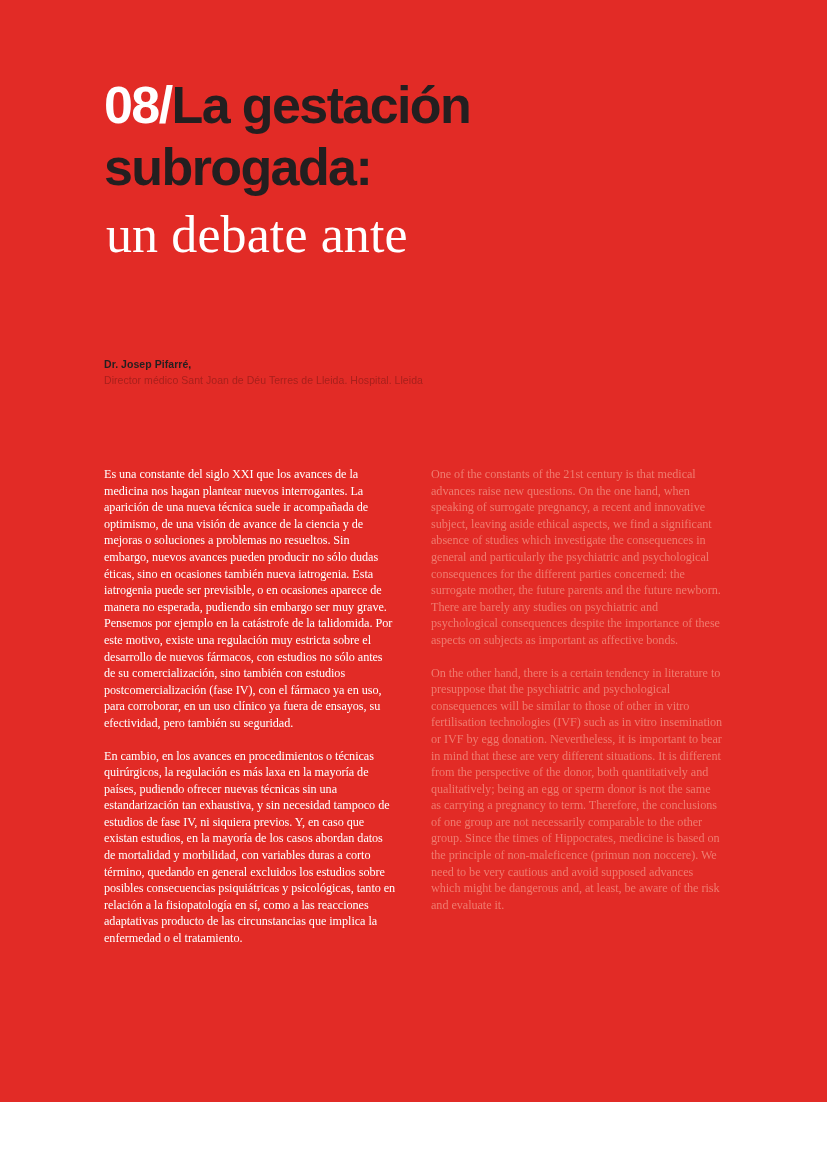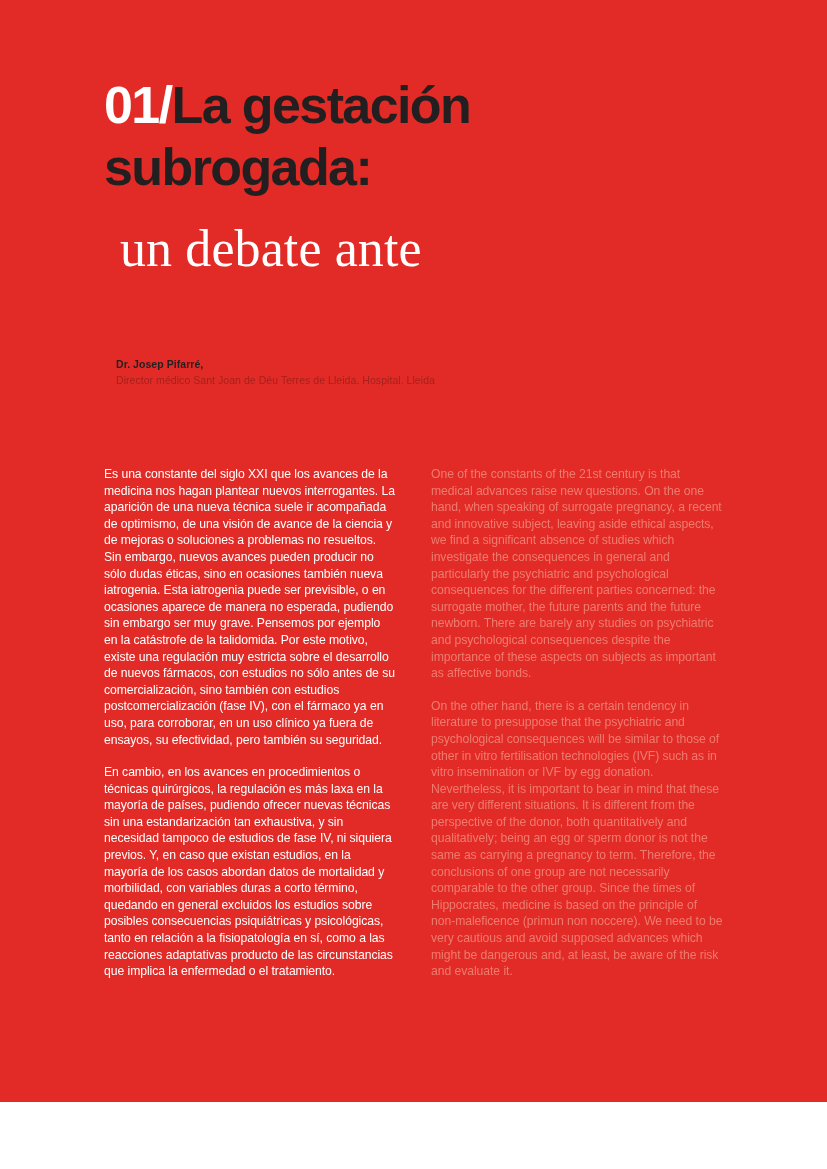--- a/index.html
+++ b/index.html
@@ -65,31 +65,31 @@
     color: #ffffff;
   }
 
   .title-serif {
     font-family: "Liberation Serif", serif;
     font-weight: normal;
     font-size: 52px;
     line-height: 57px;
     letter-spacing: 0.1px;
     color: #ffffff;
-    margin: 16px;
+    margin: 2px;
     padding: 6px 0 0 0;
   }
   .title-serif .line {
     display: block;
   }
 
   
   .authors {
     position: absolute;
-    left: 116px;
+    left: 104px;
     top: 357px;
     width: 520px;
     font-size: 10.5px;
     line-height: 15.5px;
   }
   .author-name {
     font-weight: bold;
     color: #231f20;
     letter-spacing: 0.05px;
   }
@@ -104,20 +104,21 @@
     position: absolute;
     left: 104px;
     top: 466px;
     width: 620px;
     height: 600px;
   }
   .col {
     position: absolute;
     top: 0;
     width: 292px;
+    font-family: Liberation Serif, serif;
   }
   .col-es { left: 0; }
   .col-en { left: 310px; margin-left: 17px; }
 
   .col p {
     margin: 0 0 16px 0;
     font-size: 12.2px;
     line-height: 16.6px;
     letter-spacing: -0.06px;
   }
@@ -130,21 +131,21 @@
   }
 </style>
 </head>
 <body>
 
 <div class="page">
 
   <div class="red-panel"></div>
 
   <div class="title-block">
-    <h1 class="title-sans"><span class="num">01/</span><span>La gestación</span></h1>
+    <h1 class="title-sans"><span class="num">08/</span><span>La gestación</span></h1>
     <h1 class="title-sans">subrogada:</h1>
     <div class="title-serif">
       <span class="line">un debate ante</span>
     </div>
   </div>
 
   <div class="authors">
     <div>
       <div class="author-name">Dr. Josep Pifarré,</div>
       <div class="author-role">Director médico Sant Joan de Déu Terres de Lleida. Hospital. Lleida</div>

